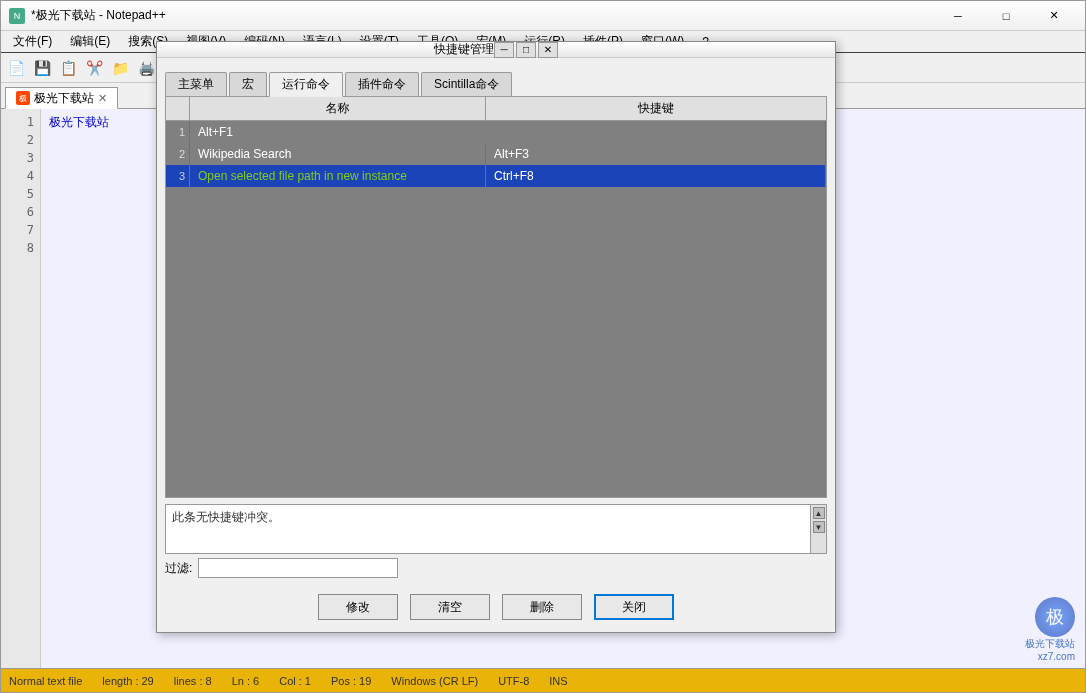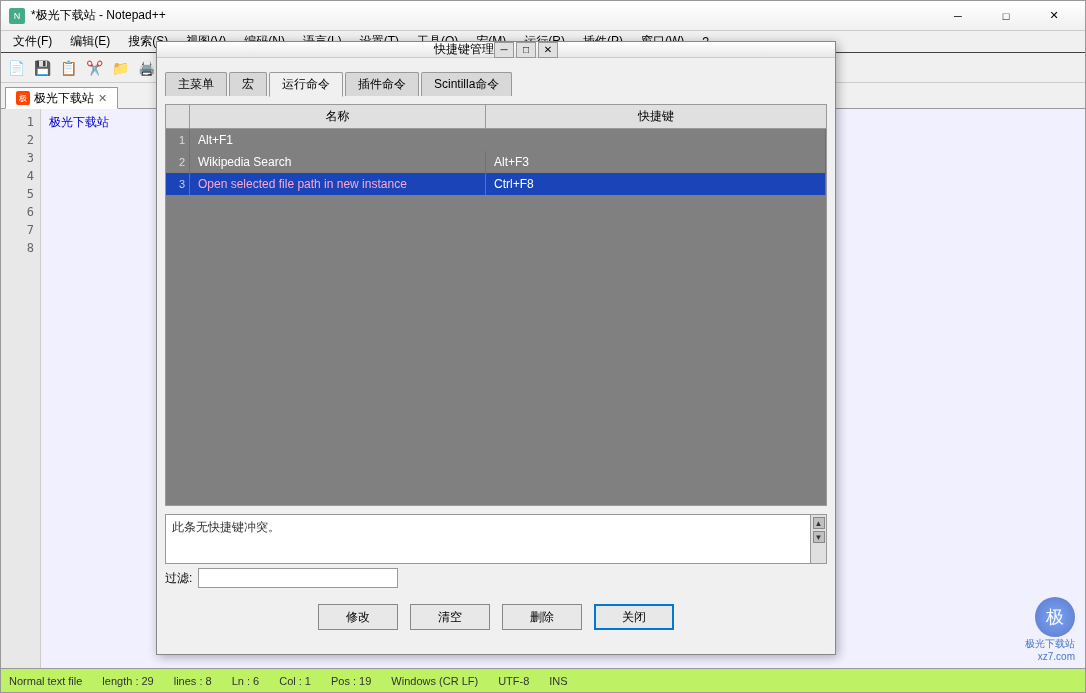--- a/index.html
+++ b/index.html
@@ -166,21 +166,21 @@
       color: #333;
     }
     .editor-line {
       height: 18px;
       line-height: 18px;
     }
     .editor-text-blue { color: #0000cc; }
 
     
     .status-bar {
-      background: #bef264;
+      background: #eab308;
       height: 24px;
       border-top: 1px solid #999;
       display: flex;
       align-items: center;
       padding: 0 8px;
       gap: 20px;
       font-size: 11px;
       position: absolute;
       bottom: 0;
       left: 0;
@@ -252,21 +252,21 @@
     }
     .dialog-tab.active {
       background: #f0f0f0;
       border-bottom: 1px solid #f0f0f0;
       margin-bottom: -1px;
       z-index: 1;
     }
 
     
     .dialog-table-container {
-      margin: 8px 8px;
+      margin: 0 8px;
       border: 1px solid #999;
       background: #808080;
     }
 
     .table-header {
       display: flex;
       background: #e0e0e0;
       border-bottom: 1px solid #999;
     }
     .table-header-cell {
@@ -311,21 +311,21 @@
       color: #ddd;
       justify-content: flex-end;
       padding-right: 4px;
       font-size: 11px;
     }
     .table-row.selected .table-cell.row-num { color: #cce; }
     .table-cell.name-col {
       flex: 0 0 296px;
       color: #fff;
     }
-    .table-row.selected .table-cell.name-col { color: #f9a8d4; text-align: center; }
+    .table-row.selected .table-cell.name-col { color: #84cc16; text-align: center; }
     .table-cell.key-col {
       flex: 1;
       color: #fff;
     }
     .table-row.selected .table-cell.key-col { color: #fff; }
 
     
     .table-empty {
       background: #808080;
       height: 310px;
@@ -382,21 +382,21 @@
       background: white;
       font-size: 12px;
       padding: 0 4px;
     }
 
     
     .button-row {
       display: flex;
       justify-content: center;
       gap: 12px;
-      padding: 8px 8px 24px;
+      padding: 8px 8px 12px;
     }
     .dialog-btn {
       width: 80px;
       height: 26px;
       border: 1px solid #888;
       background: #e8e8e8;
       cursor: pointer;
       font-size: 12px;
       display: flex;
       align-items: center;

